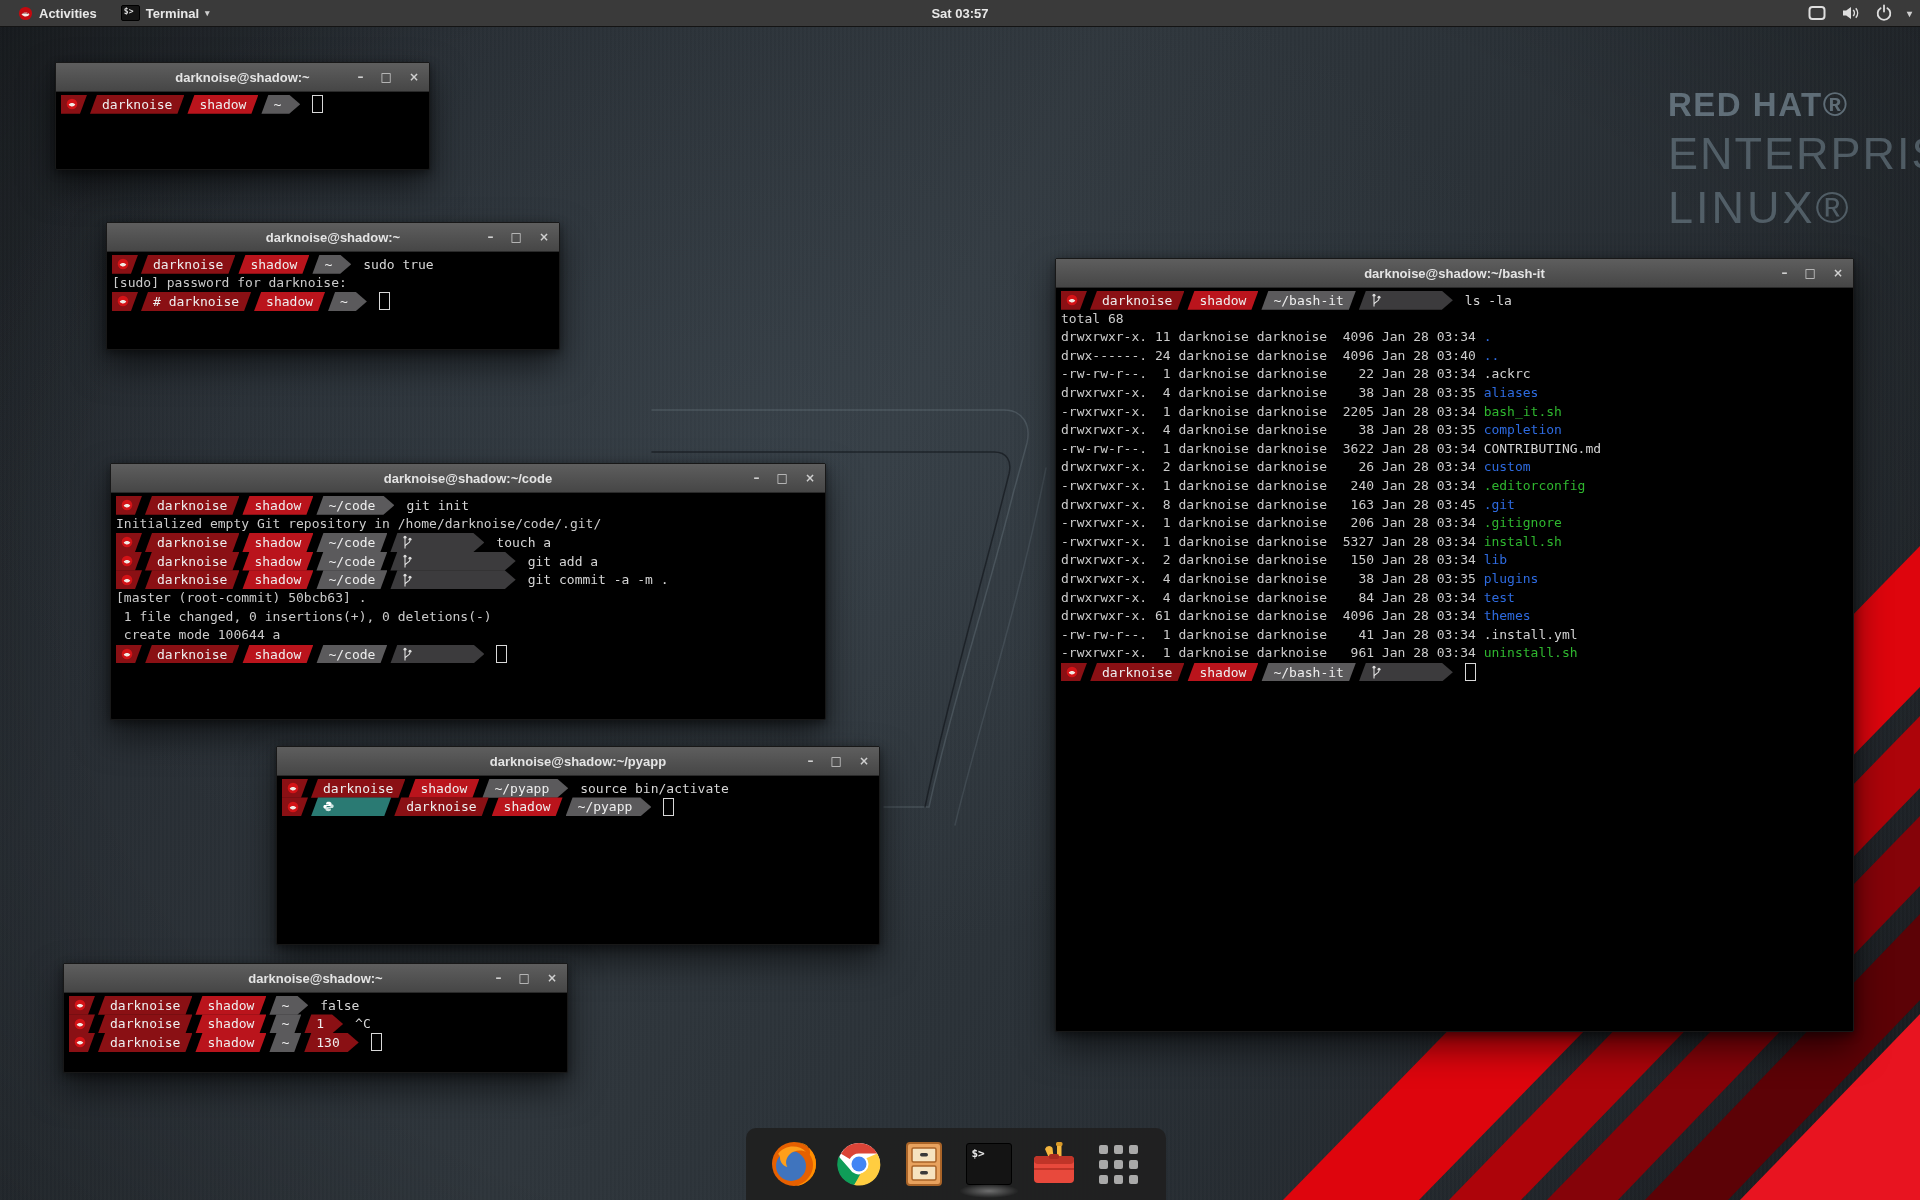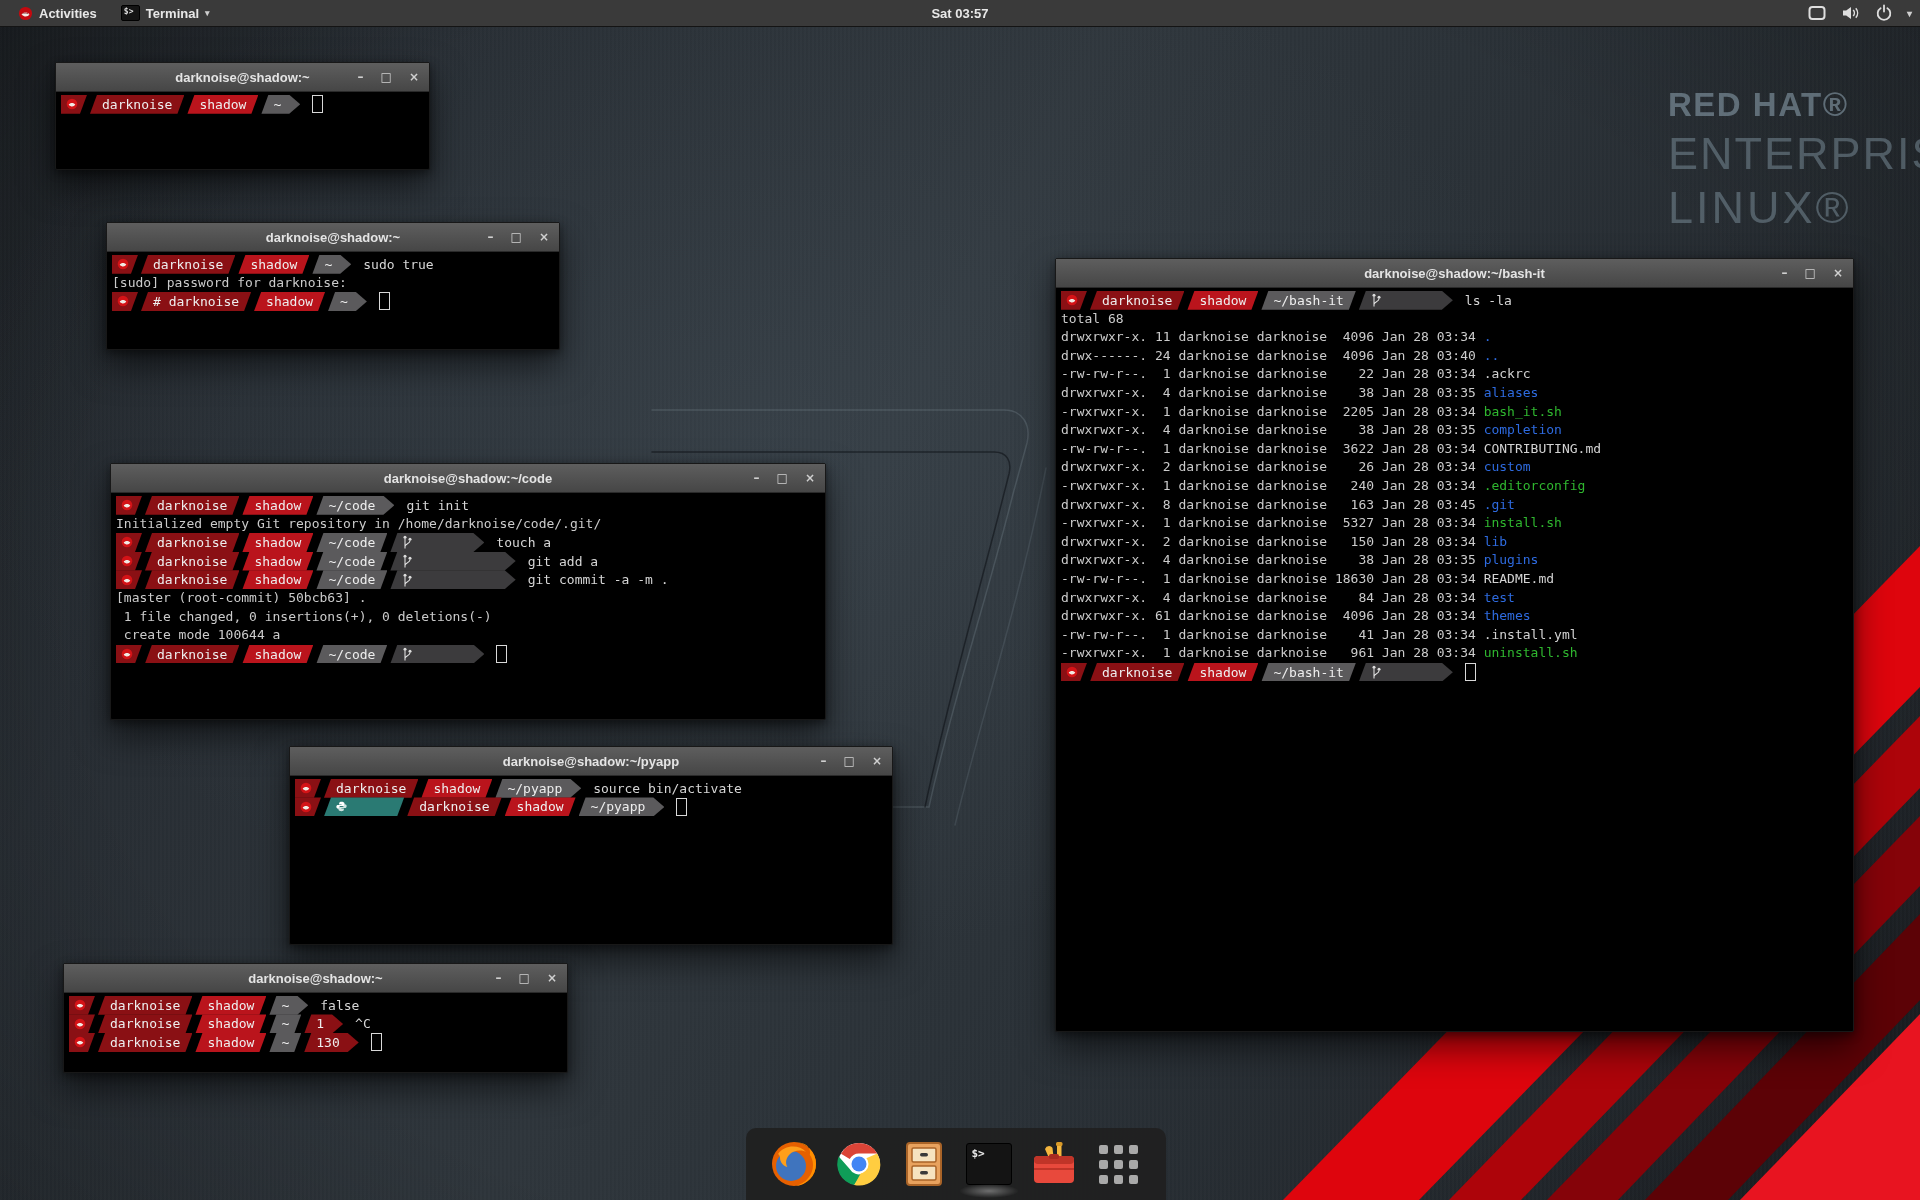--- a/index.html
+++ b/index.html
@@ -52,21 +52,21 @@
   .seg.chip{padding:0 9px 0 5px;}
   .seg svg{margin-right:0px;}
   .seg .st{margin-left:6px;margin-top:37px;}
   .seg.chip svg{margin-right:0;}
   .cmd{margin-left:9px;color:#d6d6d6;}
   .cursor{width:9px;height:16px;border:1px solid #d8d8d8;margin-left:9px;flex:0 0 auto;}
   
   #win-home   {left:55px;  top:62px;  width:373px; height:106px;}
   #win-sudo   {left:106px; top:222px; width:452px; height:126px;}
   #win-code   {left:110px; top:463px; width:714px; height:255px;}
-  #win-pyapp  {left:289px; top:746px; width:602px; height:197px;}
+  #win-pyapp  {left:276px; top:746px; width:602px; height:197px;}
   #win-exit   {left:63px;  top:963px; width:503px; height:108px;}
   #win-bashit {left:1055px;top:258px; width:797px; height:772px;z-index:12;}
   
   .dock{position:absolute;left:746px;bottom:0;width:420px;height:72px;background:rgba(32,32,32,.92);
     border-radius:10px 10px 0 0;display:flex;align-items:center;justify-content:center;gap:13px;z-index:40;}
   .dock-item{width:52px;height:52px;display:flex;align-items:center;justify-content:center;
     position:relative;cursor:pointer;}
   .dock-term{width:46px;height:42px;background:#141414;border-radius:3px;border:1px solid #000;
     color:#e8e8e8;font-family:"DejaVu Sans Mono",monospace;font-size:11px;font-weight:bold;
     display:flex;align-items:flex-start;padding:3px 0 0 5px;box-sizing:border-box;}
@@ -309,24 +309,24 @@
         <div class="tline out"><span>drwxrwxr-x. 11 darknoise darknoise  4096 Jan 28 03:34 </span><span style="color: rgb(46, 107, 224);">.</span></div>
         <div class="tline out"><span>drwx------. 24 darknoise darknoise  4096 Jan 28 03:40 </span><span style="color: rgb(46, 107, 224);">..</span></div>
         <div class="tline out"><span>-rw-rw-r--.  1 darknoise darknoise    22 Jan 28 03:34 </span><span style="color: rgb(210, 210, 210);">.ackrc</span></div>
         <div class="tline out"><span>drwxrwxr-x.  4 darknoise darknoise    38 Jan 28 03:35 </span><span style="color: rgb(46, 107, 224);">aliases</span></div>
         <div class="tline out"><span>-rwxrwxr-x.  1 darknoise darknoise  2205 Jan 28 03:34 </span><span style="color: rgb(47, 183, 47);">bash_it.sh</span></div>
         <div class="tline out"><span>drwxrwxr-x.  4 darknoise darknoise    38 Jan 28 03:35 </span><span style="color: rgb(46, 107, 224);">completion</span></div>
         <div class="tline out"><span>-rw-rw-r--.  1 darknoise darknoise  3622 Jan 28 03:34 </span><span style="color: rgb(210, 210, 210);">CONTRIBUTING.md</span></div>
         <div class="tline out"><span>drwxrwxr-x.  2 darknoise darknoise    26 Jan 28 03:34 </span><span style="color: rgb(46, 107, 224);">custom</span></div>
         <div class="tline out"><span>-rwxrwxr-x.  1 darknoise darknoise   240 Jan 28 03:34 </span><span style="color: rgb(47, 183, 47);">.editorconfig</span></div>
         <div class="tline out"><span>drwxrwxr-x.  8 darknoise darknoise   163 Jan 28 03:45 </span><span style="color: rgb(46, 107, 224);">.git</span></div>
+        <div class="tline out"><span>-rwxrwxr-x.  1 darknoise darknoise   206 Jan 28 03:34 </span><span style="color: rgb(47, 183, 47);">.gitignore</span></div>
         <div class="tline out"><span>-rwxrwxr-x.  1 darknoise darknoise  5327 Jan 28 03:34 </span><span style="color: rgb(47, 183, 47);">install.sh</span></div>
         <div class="tline out"><span>drwxrwxr-x.  2 darknoise darknoise   150 Jan 28 03:34 </span><span style="color: rgb(46, 107, 224);">lib</span></div>
         <div class="tline out"><span>drwxrwxr-x.  4 darknoise darknoise    38 Jan 28 03:35 </span><span style="color: rgb(46, 107, 224);">plugins</span></div>
-        <div class="tline out"><span>-rw-rw-r--.  1 darknoise darknoise 18630 Jan 28 03:34 </span><span style="color: rgb(210, 210, 210);">README.md</span></div>
         <div class="tline out"><span>drwxrwxr-x.  4 darknoise darknoise    84 Jan 28 03:34 </span><span style="color: rgb(46, 107, 224);">test</span></div>
         <div class="tline out"><span>drwxrwxr-x. 61 darknoise darknoise  4096 Jan 28 03:34 </span><span style="color: rgb(46, 107, 224);">themes</span></div>
         <div class="tline out"><span>-rw-rw-r--.  1 darknoise darknoise    41 Jan 28 03:34 </span><span style="color: rgb(210, 210, 210);">.install.yml</span></div>
         <div class="tline out"><span>-rwxrwxr-x.  1 darknoise darknoise   961 Jan 28 03:34 </span><span style="color: rgb(47, 183, 47);">uninstall.sh</span></div>
         <div class="tline"><span class="seg chip first" style="background: rgb(138, 16, 20);"><svg width="12" height="12" viewBox="0 0 12 12">
               <circle cx="6" cy="6" r="5.3" fill="#d41317"></circle>
               <path d="M2.7 6.6c1.3-2.1 5.3-2.1 6.6 0-.8 1.5-2.4 2.1-4 1.8-1.1-.2-2.1-.9-2.6-1.8z" fill="#f1eae4"></path>
             </svg></span><span class="seg" style="background: rgb(138, 16, 20);"><span class="">darknoise</span></span><span class="seg" style="background: rgb(186, 20, 28);"><span class="">shadow</span></span><span class="seg" style="background: rgb(91, 90, 92);"><span class="">~/bash-it</span></span><span class="seg last" style="background: rgb(60, 59, 61);"><svg width="10" height="14" viewBox="0 0 10 14">
               <circle cx="3" cy="2.3" r="1.5" fill="#ddd"></circle>
               <circle cx="8" cy="4.2" r="1.5" fill="#ddd"></circle>

